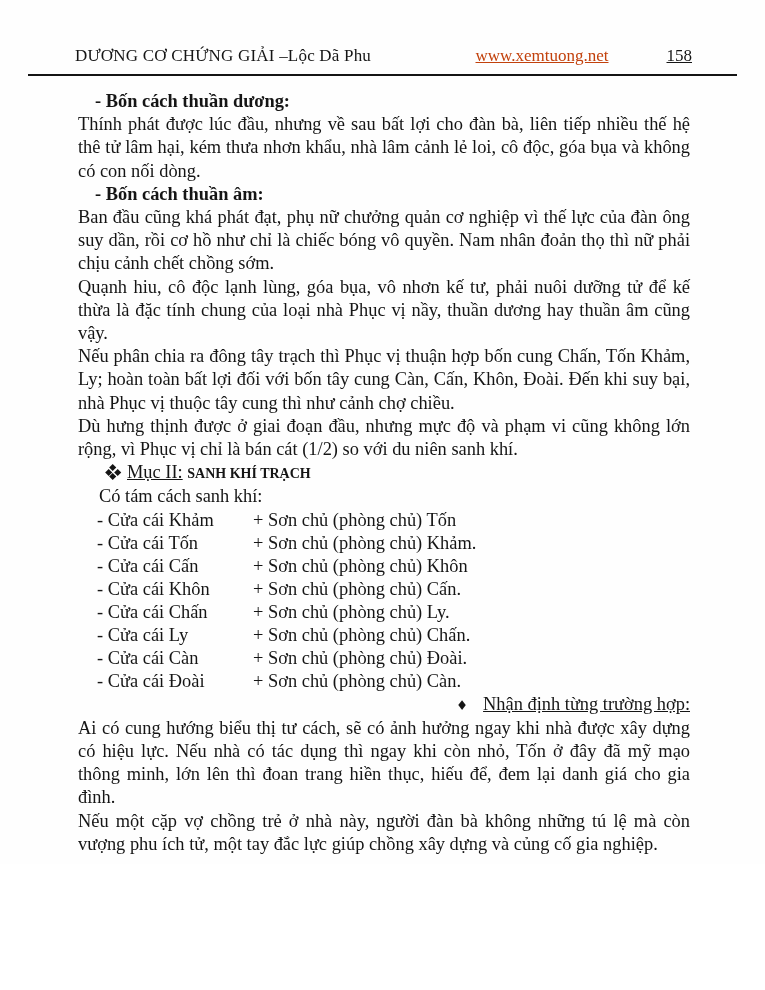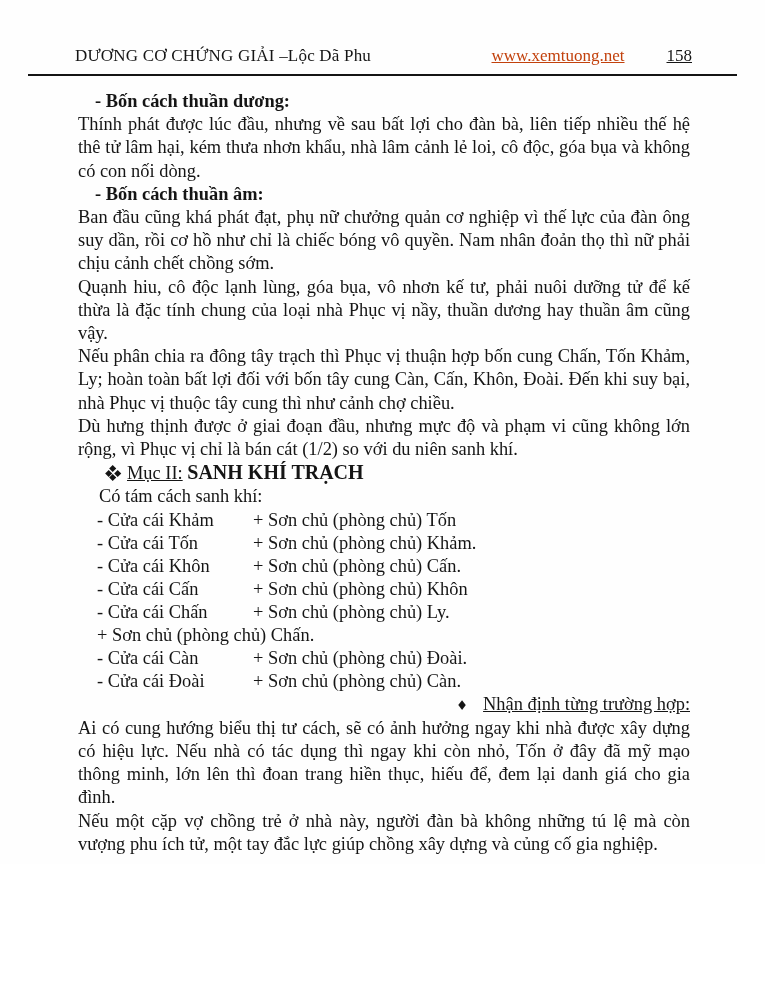--- a/index.html
+++ b/index.html
@@ -20,21 +20,21 @@
     font-size: 17px;
     line-height: 20px;
     white-space: nowrap;
   }
   .header-title { flex: 1 1 auto; letter-spacing: 0.2px; }
   .header-link {
     color: #c2410c;
     text-decoration: underline;
     cursor: pointer;
   }
-  .page-number { margin-left: 42px; text-decoration: underline; }
+  .page-number { margin-left: 58px; text-decoration: underline; }
   .rule {
     border: none;
     border-top: 2px solid #141414;
     margin: 8px 28px 0 28px;
   }
   
   .doc-body {
     padding: 14px 75px 0 78px;
     font-size: 18.4px;
     line-height: 23.2px;
@@ -46,21 +46,21 @@
     padding-left: 17px;
     text-align: left;
   }
   
   .section-head {
     padding-left: 28px;
     text-align: left;
     white-space: nowrap;
   }
   .section-label { text-decoration: underline; }
-  .section-title { font-weight: bold; font-size: 20px; }
+  .section-title { font-weight: bold; font-size: 14px; }
   .intro-line { padding-left: 21px; text-align: left; }
   
   .dclust {
     position: relative;
     display: inline-block;
     width: 14px; height: 14px;
     margin-right: 7px;
     top: 1px;
   }
   .dclust i {
@@ -123,32 +123,33 @@
     <div class="pair-list">
       <div class="pair-row">
         <span class="door-cell">- Cửa cái Khảm</span>
         <span class="master-cell">+ Sơn chủ (phòng chủ) Tốn</span>
       </div>
       <div class="pair-row">
         <span class="door-cell">- Cửa cái Tốn</span>
         <span class="master-cell">+ Sơn chủ (phòng chủ) Khảm.</span>
       </div>
       <div class="pair-row">
+        <span class="door-cell">- Cửa cái Cấn</span>
+        <span class="master-cell">+ Sơn chủ (phòng chủ) Khôn</span>
+      </div>
+      <div class="pair-row">
         <span class="door-cell">- Cửa cái Khôn</span>
         <span class="master-cell">+ Sơn chủ (phòng chủ) Cấn.</span>
-      </div>
-      <div class="pair-row">
-        <span class="door-cell">- Cửa cái Cấn</span>
-        <span class="master-cell">+ Sơn chủ (phòng chủ) Khôn</span>
       </div>
       <div class="pair-row">
         <span class="door-cell">- Cửa cái Chấn</span>
         <span class="master-cell">+ Sơn chủ (phòng chủ) Ly.</span>
       </div>
       <div class="pair-row">
+        <span class="door-cell">- Cửa cái Ly</span>
         <span class="master-cell">+ Sơn chủ (phòng chủ) Chấn.</span>
       </div>
       <div class="pair-row">
         <span class="door-cell">- Cửa cái Càn</span>
         <span class="master-cell">+ Sơn chủ (phòng chủ) Đoài.</span>
       </div>
       <div class="pair-row">
         <span class="door-cell">- Cửa cái Đoài</span>
         <span class="master-cell">+ Sơn chủ (phòng chủ) Càn.</span>
       </div>

